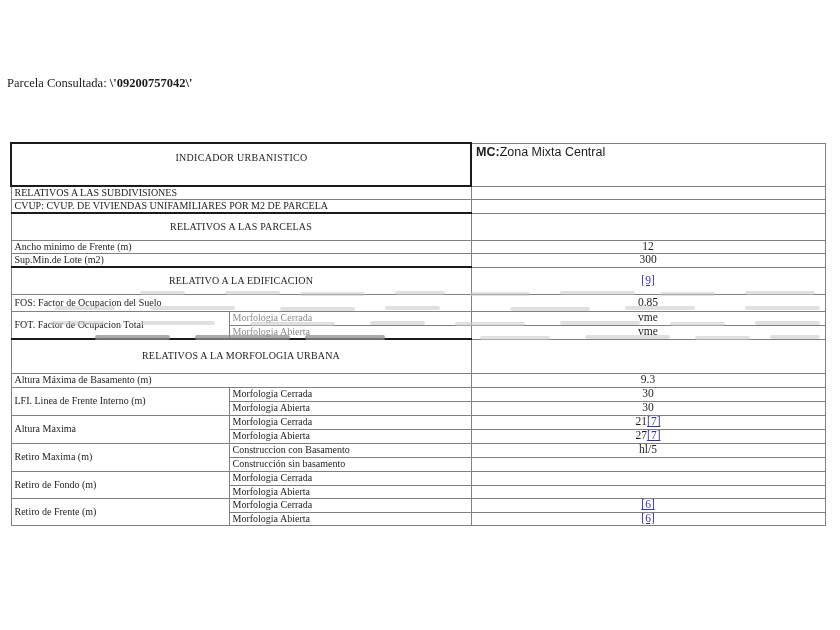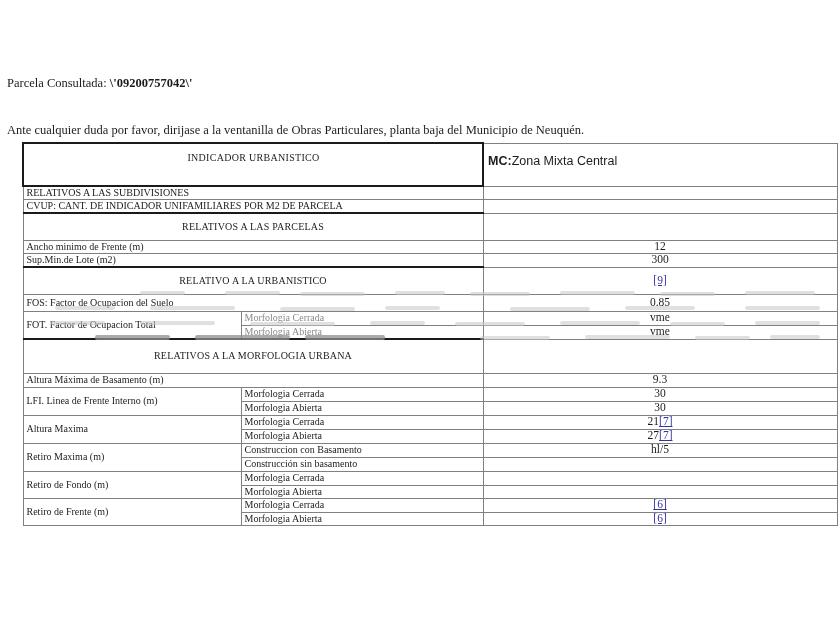--- a/index.html
+++ b/index.html
@@ -16,21 +16,21 @@
   .parcel-line {
     position: absolute; left: 7px; top: 63px;
     font-size: 12.5px; white-space: nowrap;
   }
   .notice-line {
     position: absolute; left: 7px; top: 110px;
     font-size: 12.5px; white-space: nowrap;
   }
 
   table.indicators {
-    position: absolute; left: 22px; top: 142px;
+    position: absolute; left: 10px; top: 142px;
     width: 814px;
     border-collapse: collapse;
     table-layout: fixed;
   }
   td {
     border: 1px solid #808080;
     font-size: 10px;
     line-height: 1;
     padding: 0 2px 0 3px;
     overflow: hidden;
@@ -42,21 +42,21 @@
     text-align: center;
     vertical-align: top;
     padding-top: 9px;
     font-size: 10px;
     letter-spacing: 0.3px;
   }
   td.hdrR {
     font-family: "Liberation Sans", "DejaVu Sans", sans-serif;
     font-size: 12.5px;
     vertical-align: top;
-    padding: 11px 0 0 4px;
+    padding: 2px 0 0 4px;
   }
   td.section {
     text-align: center;
     letter-spacing: 0.2px;
     padding: 0;
   }
   td.label { }
   td.sub { }
   td.subgray { color: #8a8a8a; }
   td.val {
@@ -88,55 +88,54 @@
     height: 5px;
   }
 </style>
 </head>
 <body>
 
 <div class="stage">
 
   <p class="parcel-line"><span>Parcela Consultada: </span><b>\'09200757042\'</b></p>
 
-  <p class="notice-line">Ante cualquier duda por favor, dirijase a la ventanilla de Obras Particulares, planta baja del Municipio de Neuquén.</p>
 
   <table class="indicators">
     <colgroup>
       <col style="width:218px">
         <col style="width:242px">
         <col style="width:354px">
     </colgroup>
     <tbody id="tbody">
         <tr style="height: 43px;">
           <td colspan="2" class="hdrL">INDICADOR URBANISTICO</td>
           <td class="hdrR"><b>MC:</b><span>Zona Mixta Central</span></td>
         </tr>
         <tr style="height: 13px;">
           <td colspan="2" class="label">RELATIVOS A LAS SUBDIVISIONES</td>
           <td class="val"></td>
         </tr>
         <tr style="height: 14px;">
-          <td colspan="2" class="label thick">CVUP: CANT. DE INDICADOR UNIFAMILIARES POR M2 DE PARCELA</td>
+          <td colspan="2" class="label thick">CVUP: CVUP. DE VIVIENDAS UNIFAMILIARES POR M2 DE PARCELA</td>
           <td class="val"></td>
         </tr>
         <tr style="height: 27px;">
           <td colspan="2" class="section">RELATIVOS A LAS PARCELAS</td>
           <td class="val"></td>
         </tr>
         <tr style="height: 13px;">
           <td colspan="2" class="label">Ancho minimo de Frente (m)</td>
           <td class="val">12</td>
         </tr>
         <tr style="height: 14px;">
           <td colspan="2" class="label thick">Sup.Min.de Lote (m2)</td>
           <td class="val">300</td>
         </tr>
         <tr style="height: 27px;">
-          <td colspan="2" class="section">RELATIVO A LA URBANISTICO</td>
+          <td colspan="2" class="section">RELATIVO A LA EDIFICACION</td>
           <td class="val"><a class="fnlink" href="#">[9]</a></td>
         </tr>
         <tr style="height: 17px; padding-left: 48px;">
           <td colspan="2" class="label">FOS: Factor de Ocupacion del Suelo</td>
           <td class="val">0.85</td>
         </tr>
         <tr style="height: 14px; margin-top: 35px;">
           <td rowspan="2" class="label thick">FOT. Factor de Ocupacion Total</td>
           <td class="subgray">Morfologia Cerrada</td>
           <td class="val">vme</td>

